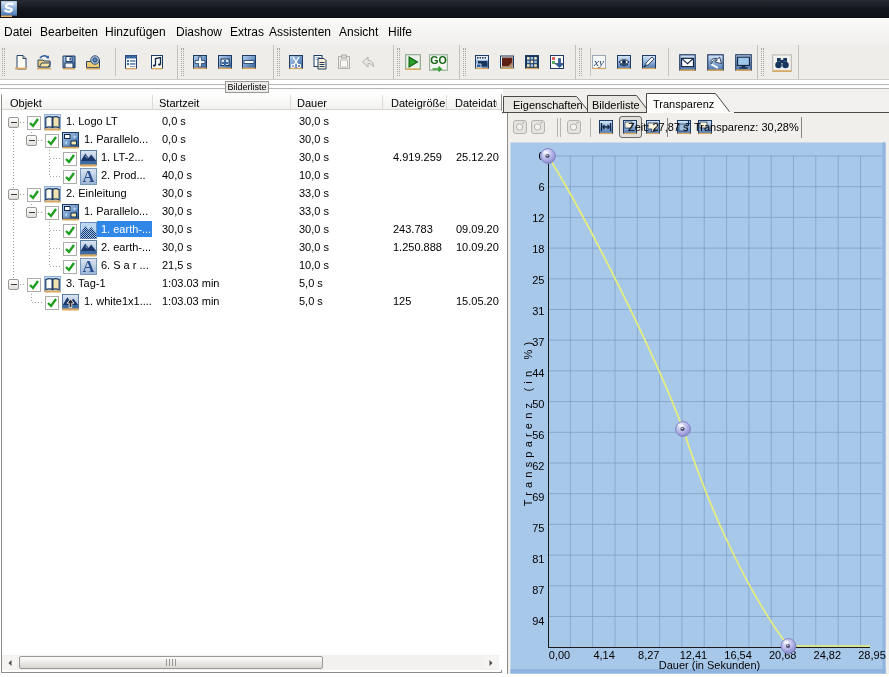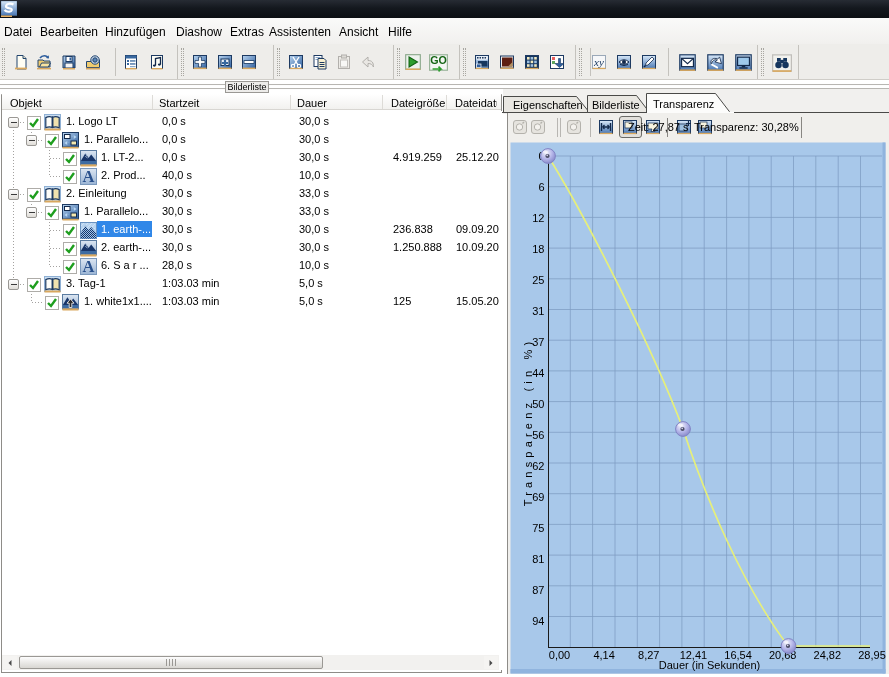--- a/index.html
+++ b/index.html
@@ -497,21 +497,21 @@
 <svg class="abs" style="left:64px;top:225px" width="12" height="12" viewBox="0 0 12 12">
       <path d="M2 6l3 3 5-7" fill="none" stroke="#1e9e1e" stroke-width="2.4"></path>
     </svg>
 <svg class="ic" style="left:80px;top:222px;width:17px;height:17px" viewBox="0 0 17 17">
       <use href="#i-imgsel"></use>
     </svg>
 <div class="abs" style="left:97px;top:221px;width:55px;height:16px;background:#3087e8"></div>
 <div class="abs t11" style="left:101px;top:223px;color:#fff">1. earth-...</div>
 <div class="abs t11" style="left:162px;top:223px">30,0 s</div>
 <div class="abs t11" style="left:299px;top:223px">30,0 s</div>
-<div class="abs t11" style="left:393px;top:223px">236.838</div>
+<div class="abs t11" style="left:393px;top:223px">243.783</div>
 <div class="abs t11" style="left:456px;top:223px">09.09.20</div>
 <div class="abs" style="left:50px;top:248px;width:11px;height:1px;background-image:repeating-linear-gradient(to right,#a4a2a0 0 1px,transparent 1px 3px)"></div>
 <div class="abs" style="left:63px;top:242px;width:14px;height:14px;background:#fff;border:1px solid #aeaca8"></div>
 <svg class="abs" style="left:64px;top:243px" width="12" height="12" viewBox="0 0 12 12">
       <path d="M2 6l3 3 5-7" fill="none" stroke="#1e9e1e" stroke-width="2.4"></path>
     </svg>
 <svg class="ic" style="left:80px;top:240px;width:17px;height:17px" viewBox="0 0 17 17">
       <use href="#i-img"></use>
     </svg>
 <div class="abs t11" style="left:101px;top:241px">2. earth-...</div>
@@ -521,21 +521,21 @@
 <div class="abs t11" style="left:456px;top:241px">10.09.20</div>
 <div class="abs" style="left:50px;top:266px;width:11px;height:1px;background-image:repeating-linear-gradient(to right,#a4a2a0 0 1px,transparent 1px 3px)"></div>
 <div class="abs" style="left:63px;top:260px;width:14px;height:14px;background:#fff;border:1px solid #aeaca8"></div>
 <svg class="abs" style="left:64px;top:261px" width="12" height="12" viewBox="0 0 12 12">
       <path d="M2 6l3 3 5-7" fill="none" stroke="#1e9e1e" stroke-width="2.4"></path>
     </svg>
 <svg class="ic" style="left:80px;top:258px;width:17px;height:17px" viewBox="0 0 17 17">
       <use href="#i-A"></use>
     </svg>
 <div class="abs t11" style="left:101px;top:259px">6. S a r ...</div>
-<div class="abs t11" style="left:162px;top:259px">28,0 s</div>
+<div class="abs t11" style="left:162px;top:259px">21,5 s</div>
 <div class="abs t11" style="left:299px;top:259px">10,0 s</div>
 <div class="abs" style="left:14px;top:284px;width:11px;height:1px;background-image:repeating-linear-gradient(to right,#a4a2a0 0 1px,transparent 1px 3px)"></div>
 <div class="abs" style="left:8px;top:279px;width:11px;height:11px;background:linear-gradient(#fff,#e0ddd8);border:1px solid #9a9894;border-radius:2px"></div>
 <div class="abs" style="left:10.5px;top:283.6px;width:6px;height:1.6px;background:#3a3a3a"></div>
 <div class="abs" style="left:27px;top:278px;width:14px;height:14px;background:#fff;border:1px solid #aeaca8"></div>
 <svg class="abs" style="left:28px;top:279px" width="12" height="12" viewBox="0 0 12 12">
       <path d="M2 6l3 3 5-7" fill="none" stroke="#1e9e1e" stroke-width="2.4"></path>
     </svg>
 <svg class="ic" style="left:44px;top:276px;width:17px;height:17px" viewBox="0 0 17 17">
       <use href="#i-book"></use>

